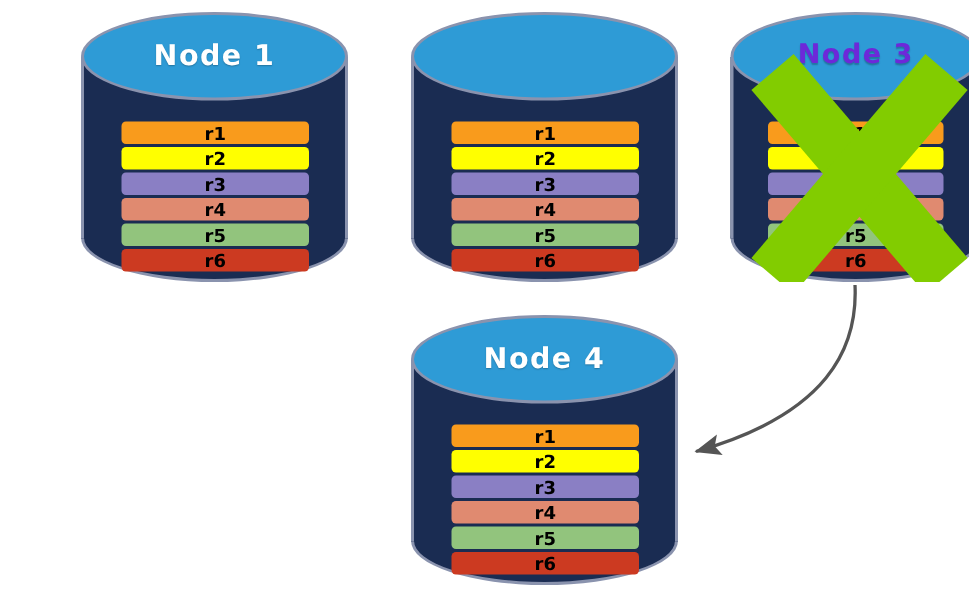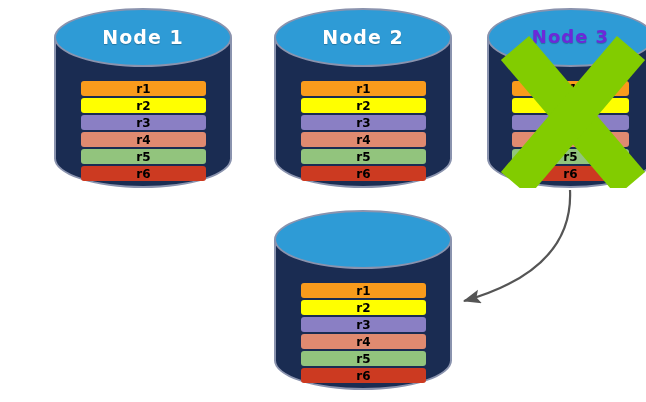--- a/index.html
+++ b/index.html
@@ -93,21 +93,20 @@
         <div class="row-bar" style="background: rgb(138, 127, 196); height: 15px; font-size: 12px; color: rgb(0, 0, 0);">r3</div>
         <div class="row-bar" style="background: rgb(224, 138, 112); height: 15px; font-size: 12px; color: rgb(0, 0, 0);">r4</div>
         <div class="row-bar" style="background: rgb(146, 196, 125); height: 15px; font-size: 12px; color: rgb(0, 0, 0);">r5</div>
         <div class="row-bar" style="background: rgb(204, 58, 33); height: 15px; font-size: 12px; color: rgb(0, 0, 0);">r6</div>
       </div>
     </div>
     <div class="node" style="left: 242px; top: 8px; width: 178px; height: 180px;">
       <div class="cyl-bottom" style="width: 178px; height: 59px; top: 121px; background: rgb(26, 44, 82); border-color: rgb(138, 147, 174);"></div>
       <div class="cyl-mid" style="width: 178px; top: 30px; height: 121px; background: rgb(26, 44, 82); border-left-color: rgb(138, 147, 174); border-right-color: rgb(138, 147, 174);"></div>
       <div class="cyl-top" style="width: 178px; height: 59px; top: 0px; background: rgb(46, 155, 214); border-color: rgb(138, 147, 174);"></div>
-      <div class="node-title" style="left: 0px; width: 178px; top: 18px; font-size: 19px; color: rgb(255, 255, 255);">Node  2</div>
       <div class="rows" style="left: 27px; width: 125px; top: 73px; gap: 2px;">
         <div class="row-bar" style="background: rgb(249, 155, 28); height: 15px; font-size: 12px; color: rgb(0, 0, 0);">r1</div>
         <div class="row-bar" style="background: rgb(255, 255, 0); height: 15px; font-size: 12px; color: rgb(0, 0, 0);">r2</div>
         <div class="row-bar" style="background: rgb(138, 127, 196); height: 15px; font-size: 12px; color: rgb(0, 0, 0);">r3</div>
         <div class="row-bar" style="background: rgb(224, 138, 112); height: 15px; font-size: 12px; color: rgb(0, 0, 0);">r4</div>
         <div class="row-bar" style="background: rgb(146, 196, 125); height: 15px; font-size: 12px; color: rgb(0, 0, 0);">r5</div>
         <div class="row-bar" style="background: rgb(204, 58, 33); height: 15px; font-size: 12px; color: rgb(0, 0, 0);">r6</div>
       </div>
     </div>
     <div class="node" style="left: 455px; top: 8px; width: 167px; height: 180px;">
@@ -125,20 +124,21 @@
       </div>
       <svg class="xmark" width="167" height="180" viewBox="0 0 167 180" style="left: 0px; top: 0px; position: absolute;">
         <line x1="28" y1="40" x2="144" y2="176" stroke="#82CC00" stroke-width="37" stroke-linecap="butt"></line>
         <line x1="144" y1="40" x2="28" y2="176" stroke="#82CC00" stroke-width="37" stroke-linecap="butt"></line>
       </svg>
     </div>
     <div class="node" style="left: 242px; top: 210px; width: 178px; height: 180px;">
       <div class="cyl-bottom" style="width: 178px; height: 59px; top: 121px; background: rgb(26, 44, 82); border-color: rgb(138, 147, 174);"></div>
       <div class="cyl-mid" style="width: 178px; top: 30px; height: 121px; background: rgb(26, 44, 82); border-left-color: rgb(138, 147, 174); border-right-color: rgb(138, 147, 174);"></div>
       <div class="cyl-top" style="width: 178px; height: 59px; top: 0px; background: rgb(46, 155, 214); border-color: rgb(138, 147, 174);"></div>
+      <div class="node-title" style="left: 0px; width: 178px; top: 18px; font-size: 19px; color: rgb(255, 255, 255);">Node  4</div>
       <div class="rows" style="left: 27px; width: 125px; top: 73px; gap: 2px;">
         <div class="row-bar" style="background: rgb(249, 155, 28); height: 15px; font-size: 12px; color: rgb(0, 0, 0);">r1</div>
         <div class="row-bar" style="background: rgb(255, 255, 0); height: 15px; font-size: 12px; color: rgb(0, 0, 0);">r2</div>
         <div class="row-bar" style="background: rgb(138, 127, 196); height: 15px; font-size: 12px; color: rgb(0, 0, 0);">r3</div>
         <div class="row-bar" style="background: rgb(224, 138, 112); height: 15px; font-size: 12px; color: rgb(0, 0, 0);">r4</div>
         <div class="row-bar" style="background: rgb(146, 196, 125); height: 15px; font-size: 12px; color: rgb(0, 0, 0);">r5</div>
         <div class="row-bar" style="background: rgb(204, 58, 33); height: 15px; font-size: 12px; color: rgb(0, 0, 0);">r6</div>
       </div>
     </div>
     <svg class="arrow" width="646" height="402" viewBox="0 0 646 402" style="left: 0px; top: 0px;">

